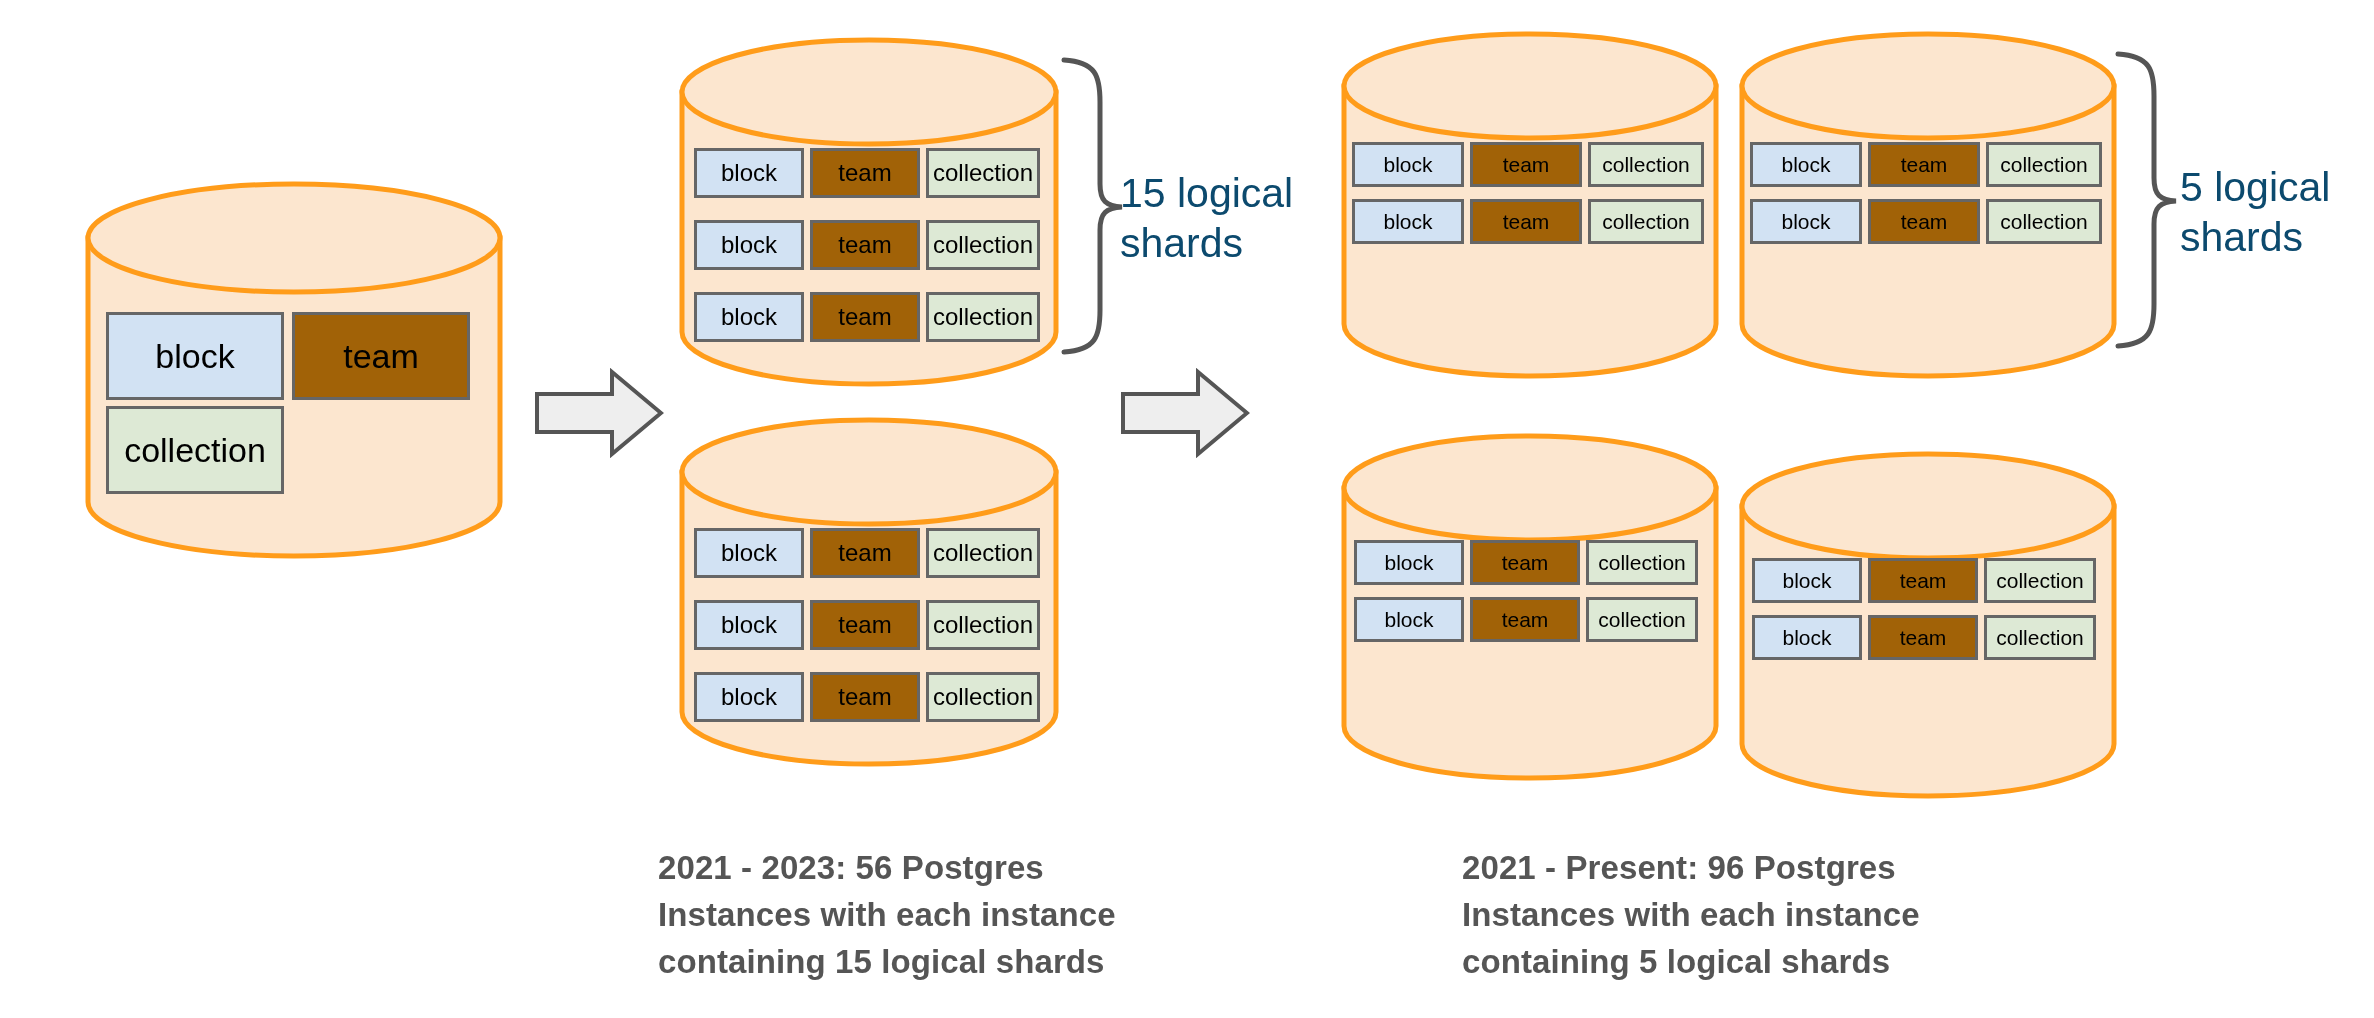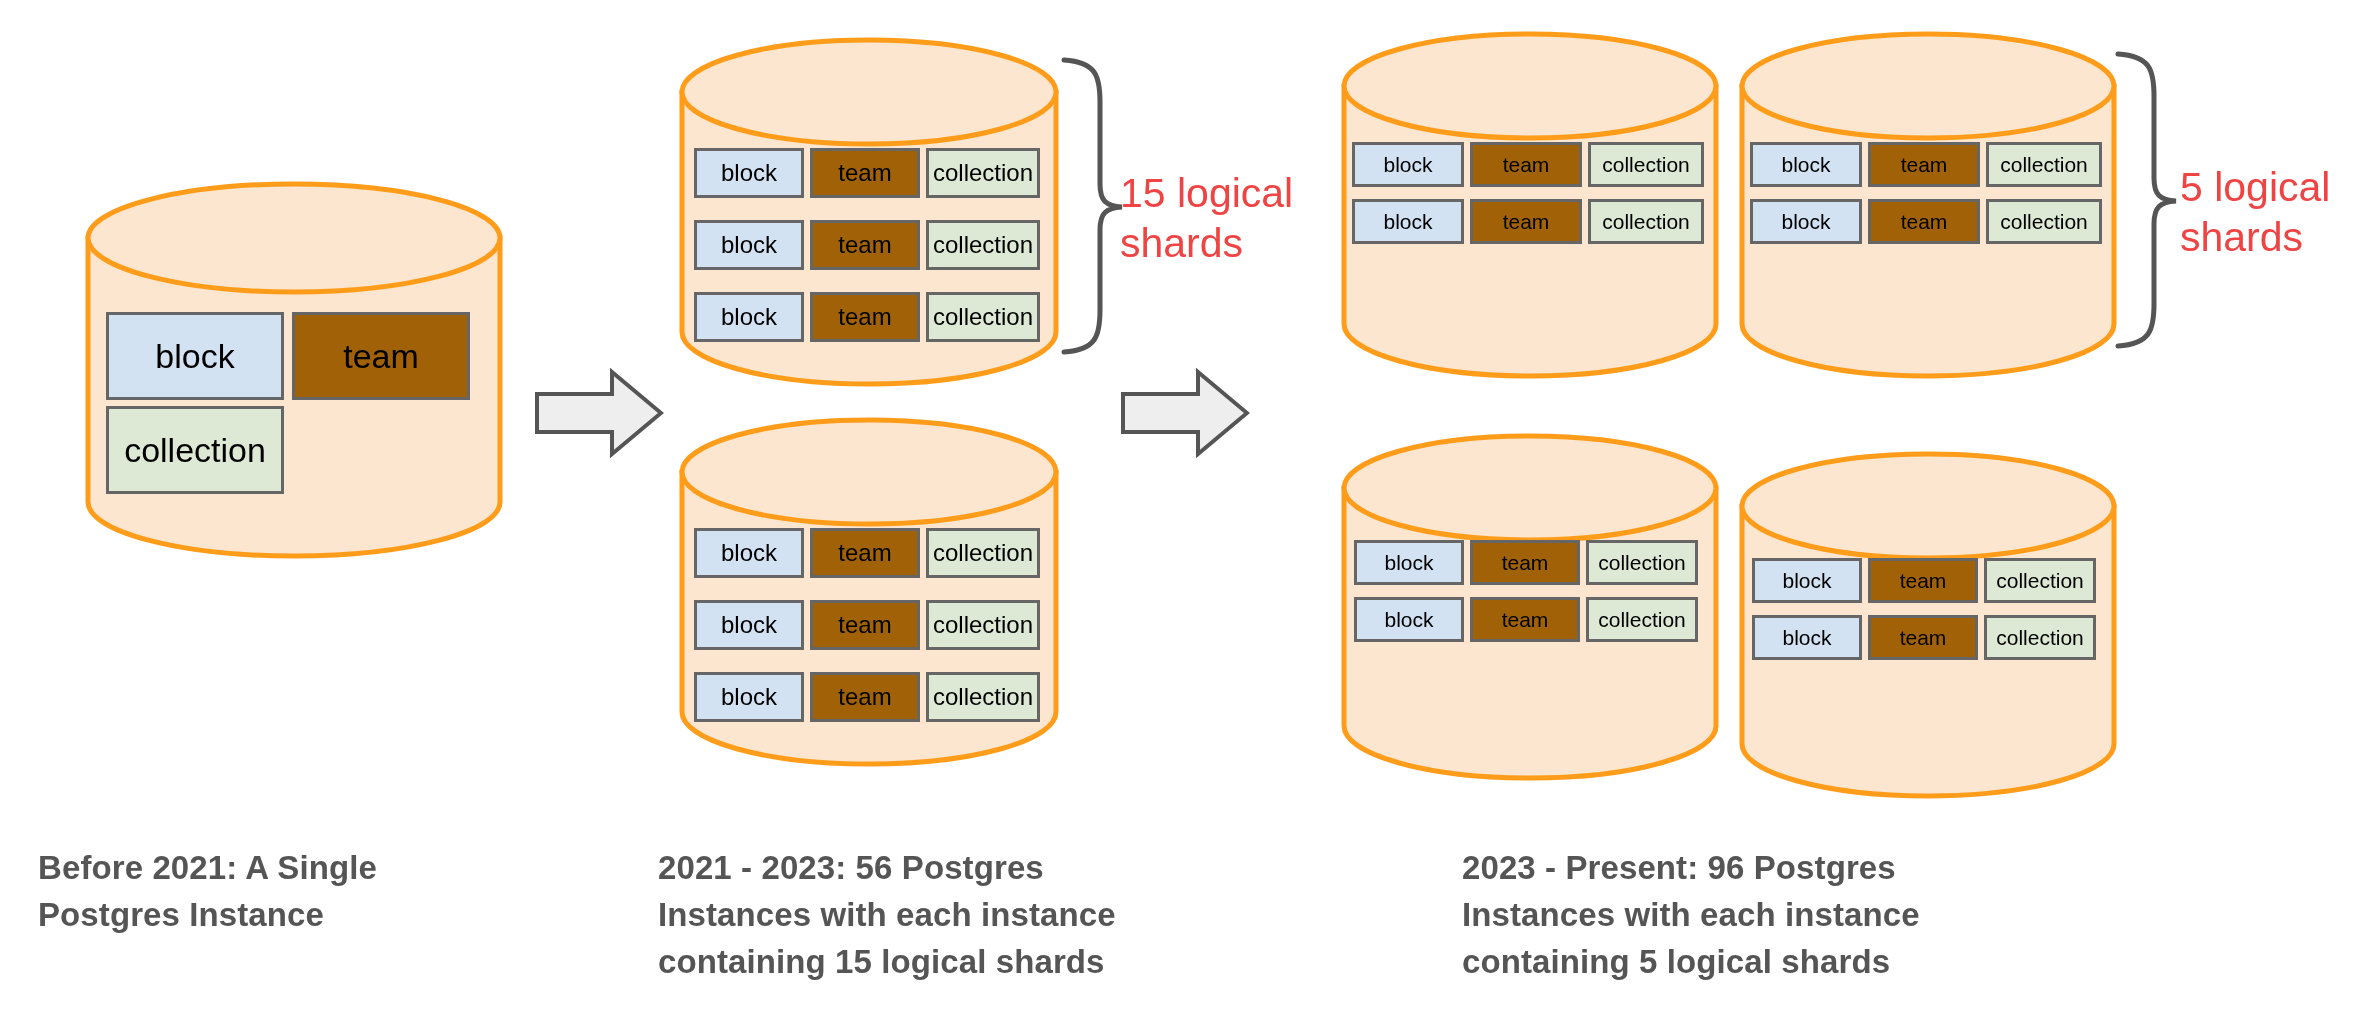--- a/index.html
+++ b/index.html
@@ -73,21 +73,21 @@
     display: block;
   }
 
   
   .brace-svg {
     position: absolute;
     display: block;
   }
   .brace-label {
     position: absolute;
-    color: #ef4444;
+    color: #0c4a6e;
     font-family: "Liberation Sans", sans-serif;
     font-size: 41px;
     line-height: 1.22;
     font-weight: 400;
     white-space: pre-line;
   }
 
   
   .caption {
     position: absolute;
@@ -114,22 +114,20 @@
       <div class="shard-row" style="gap:8px;">
         <div class="shard block" style="width:178px; height:88px; font-size:34px;">block</div>
         <div class="shard team" style="width:178px; height:88px; font-size:34px;">team</div>
       </div>
       <div class="shard-row" style="gap:8px; margin-top:6px;">
         <div class="shard collection" style="width:178px; height:88px; font-size:34px;">collection</div>
       </div>
     </div>
   </div>
 
-  <div class="caption" style="left:38px; top:845px; width:420px;">Before 2021: A Single
-Postgres Instance</div>
 
   <svg class="arrow-svg" style="left:534px; top:368px; width:130px; height:90px;" viewBox="0 0 130 90">
     <path d="M3,26 L78,26 L78,4 L127,45 L78,86 L78,64 L3,64 Z" fill="#eeeeee" stroke="#555555" stroke-width="4" stroke-linejoin="miter"></path>
   </svg>
 
   <div class="cylinder" style="left:678px; top:36px; width:382px; height:352px;">
     <svg class="cyl-svg" viewBox="0 0 382 352" preserveAspectRatio="none">
       <path d="M4,56 L4,296 A187,52 0 0 0 378,296 L378,56 Z" fill="#fce6cf" stroke="#ff9c1a" stroke-width="5"></path>
       <ellipse cx="191" cy="56" rx="187" ry="52" fill="#fce6cf" stroke="#ff9c1a" stroke-width="5"></ellipse>
     </svg>
@@ -267,17 +265,17 @@
     </div>
   </div>
 
   <svg class="brace-svg" style="left:2110px; top:50px; width:88px; height:300px;" viewBox="0 0 88 300">
     <path d="M8,4 C40,6 44,20 44,46 L44,128 C44,145 50,150 66,151
              C50,152 44,157 44,174 L44,254 C44,280 40,294 8,296" fill="none" stroke="#555555" stroke-width="5" stroke-linecap="round"></path>
   </svg>
   <div class="brace-label" style="left:2180px; top:162px; width:210px;">5 logical
 shards</div>
 
-  <div class="caption" style="left:1462px; top:845px; width:620px;">2023 - Present: 96 Postgres
+  <div class="caption" style="left:1462px; top:845px; width:620px;">2021 - Present: 96 Postgres
 Instances with each instance
 containing 5 logical shards</div>
 
 </div>
 
 </body></html>

